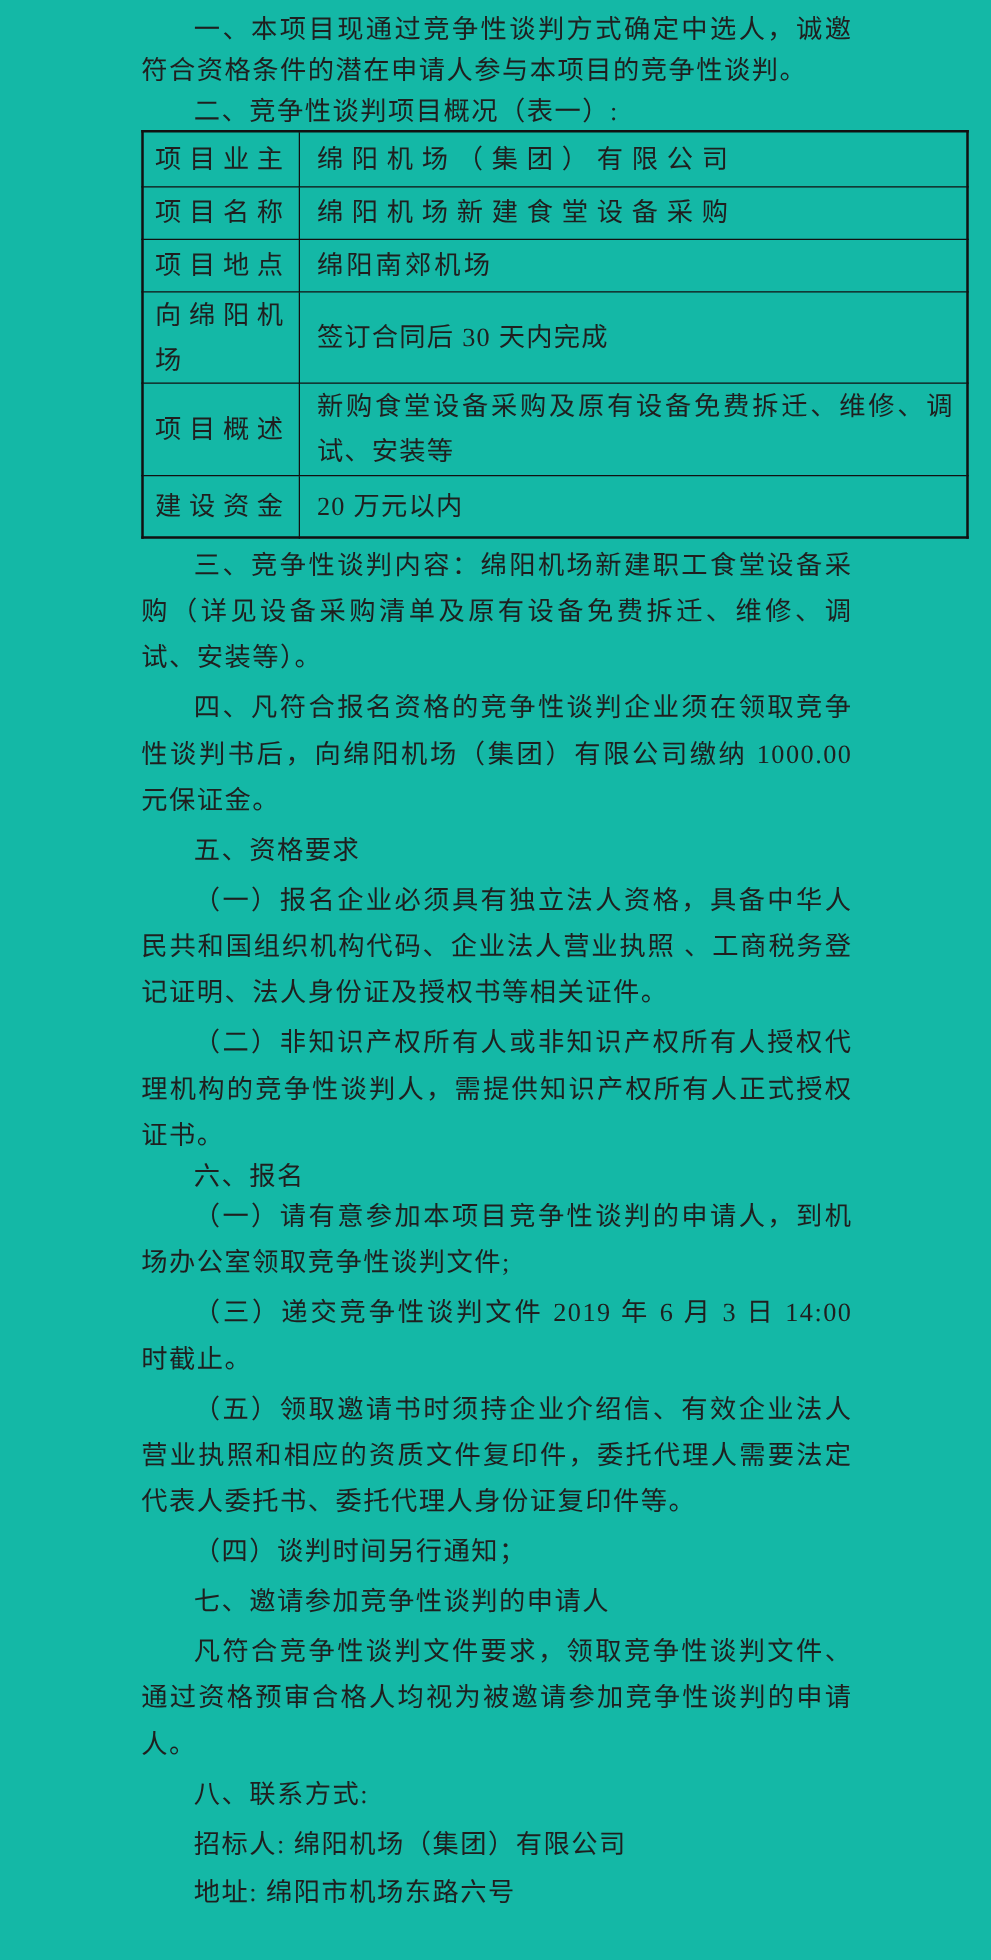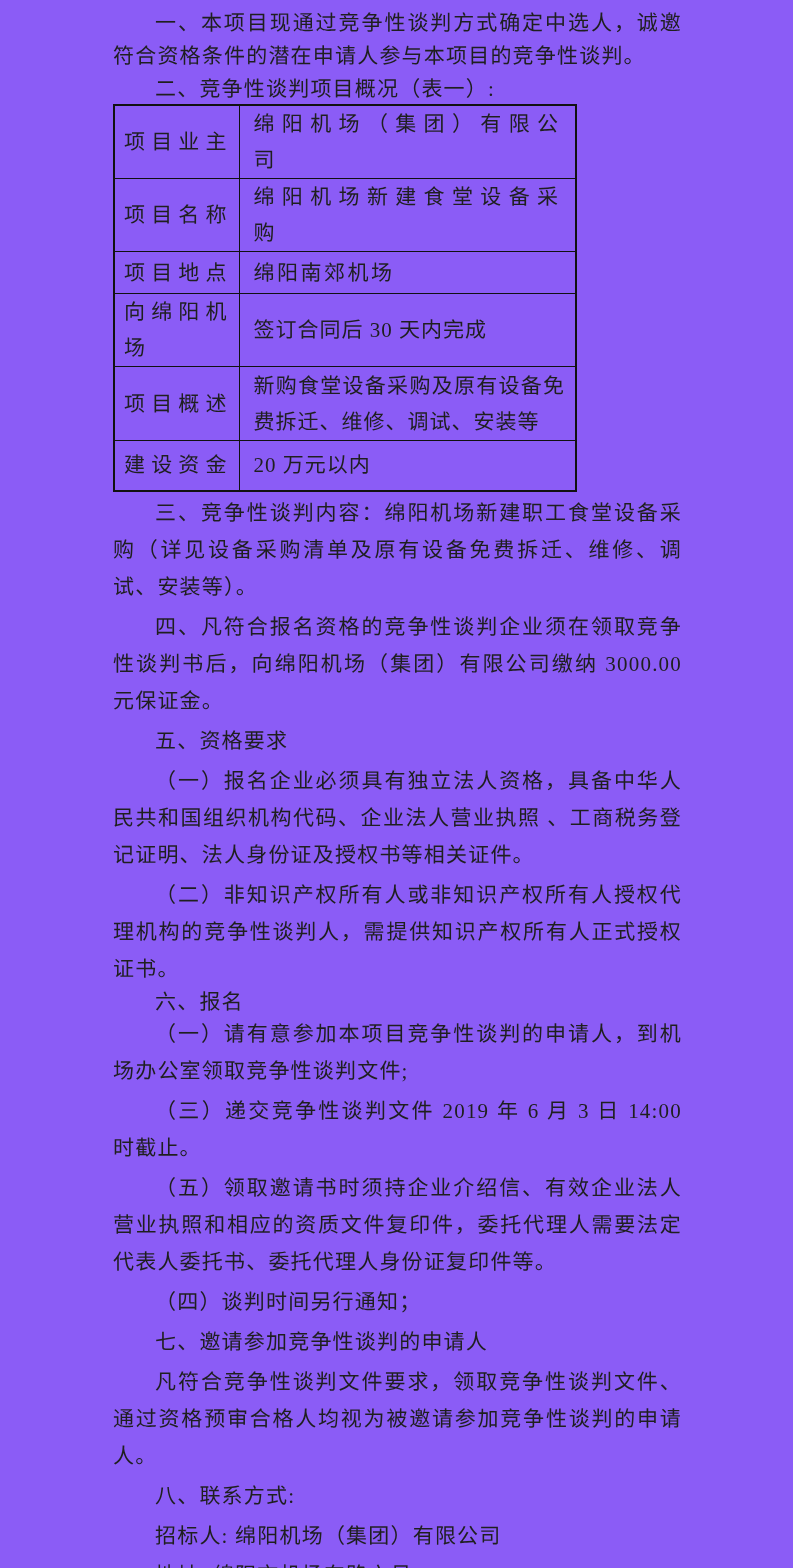--- a/index.html
+++ b/index.html
@@ -1,21 +1,21 @@
 <!DOCTYPE html>
 <html lang="zh-CN"><head>
 <meta charset="utf-8">
 <style>
   html, body { margin: 0; padding: 0; background: #ffffff; }
   .page {
     position: relative;
     width: 793px;
     height: 1568px;
     overflow: hidden;
-    background: #8b5cf6;
+    background: #14b8a6;
     font-family: "Liberation Serif", "DejaVu Serif", serif;
     color: #1f1f1f;
   }
   .doc {
     padding: 4px 111px 0 113px;
     font-size: 21px;
     line-height: 37px;
     text-align: justify;
     text-justify: inter-character;
     letter-spacing: 1.2px;
@@ -24,21 +24,21 @@
   .p-intro   { line-height: 33px; margin-top: 0; }
   .p-h2      { line-height: 26px; margin-top: 8px; }
   .p-h6      { line-height: 22px; margin-top: 8px; }
   .p-after-h { margin-top: 0; }
   .p-s3      { margin-top: 8px; }
   .contact   { margin-top: 0; line-height: 36px; }
 
   table.project-table {
     border-collapse: collapse;
     table-layout: fixed;
-    width: 464px;
+    width: 662px;
     margin-top: 2px;
     border: 2px solid #111111;
     font-size: 21px;
   }
   table.project-table td {
     border: 1px solid #111111;
     vertical-align: middle;
     line-height: 36px;
   }
   td.cell-label {
@@ -99,21 +99,21 @@
         </tr>
         <tr class="row-5">
           <td class="cell-label">建设资金</td>
           <td class="cell-value">20 万元以内</td>
         </tr>
       </tbody>
     </table>
 
     <p class="p-s3">三、竞争性谈判内容：绵阳机场新建职工食堂设备采购（详见设备采购清单及原有设备免费拆迁、维修、调试、安装等）。</p>
 
-    <p>四、凡符合报名资格的竞争性谈判企业须在领取竞争性谈判书后，向绵阳机场（集团）有限公司缴纳 3000.00 元保证金。</p>
+    <p>四、凡符合报名资格的竞争性谈判企业须在领取竞争性谈判书后，向绵阳机场（集团）有限公司缴纳 1000.00 元保证金。</p>
 
     <p>五、资格要求</p>
 
     <p class="p-after-h">（一）报名企业必须具有独立法人资格，具备中华人民共和国组织机构代码、企业法人营业执照 、工商税务登记证明、法人身份证及授权书等相关证件。</p>
 
     <p>（二）非知识产权所有人或非知识产权所有人授权代理机构的竞争性谈判人，需提供知识产权所有人正式授权证书。</p>
 
     <p class="p-h6">六、报名</p>
 
     <p class="p-after-h">（一）请有意参加本项目竞争性谈判的申请人，到机场办公室领取竞争性谈判文件;</p>

